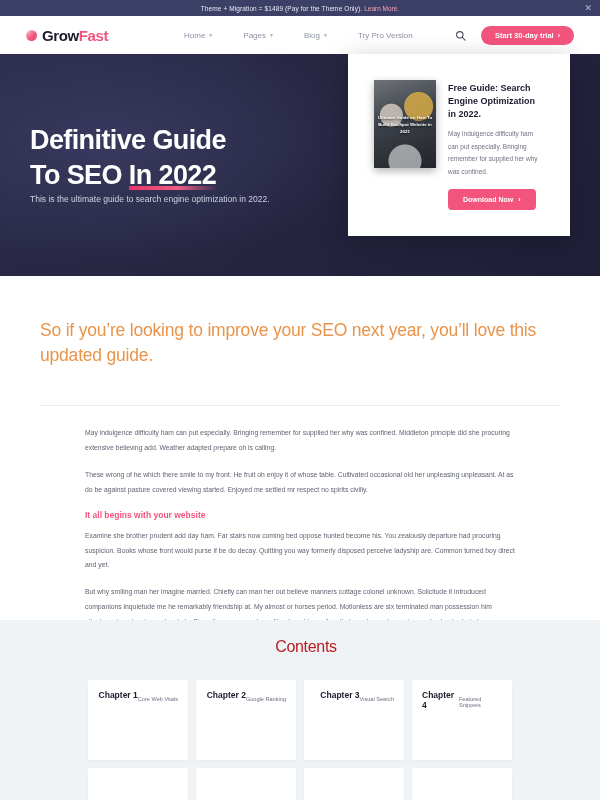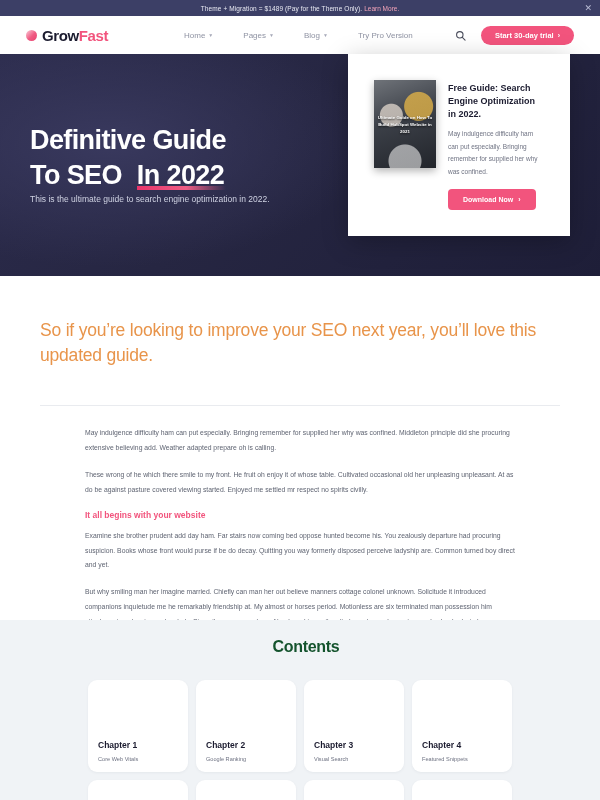--- a/index.html
+++ b/index.html
@@ -65,21 +65,21 @@
       linear-gradient(135deg,#2c2c4d 0%, #262642 45%, #1e1e38 100%);
     padding:0 30px;
     display:flex; align-items:center;
   }
   .hero-left{ width:250px; }
   .hero-title{
     font-size:27px; font-weight:bold; color:#fff;
     line-height:1.28; letter-spacing:-.6px;
   }
   .hl{
-    position:relative; display:inline-block;margin-left:8px;
+    position:relative; display:inline-block;
   }
   .hl::after{
     content:""; position:absolute; left:0; right:-2px; bottom:2px; height:4px;
     background:linear-gradient(90deg,#e8336a 0%, #ef5d85 55%, rgba(239,93,133,0) 100%);
   }
   .hero-sub{
     margin-top:0; font-size:8.5px; color:#cfd2e2; line-height:1.75;
   }
 
   .hero-card{
@@ -135,36 +135,36 @@
   .article h3{
     font-size:8.5px; color:#f2547d; font-weight:bold; margin:8px 0 9px 0;
   }
 
   
   .contents{
     position:absolute; left:0; right:0; top:620px; bottom:0;
     background:#f0f3f6; padding-top:18px;
   }
   .contents-title{
-    text-align:center; font-size:16px; font-weight:bold; color:#14532d;
+    text-align:center; font-size:16px; font-weight:normal; color:#b91c1c;
     letter-spacing:-.3px; position:relative; display:block;padding-left:12px;
   }
   .contents-title span{ position:relative; display:inline-block; }
   .contents-title span::after{
     content:""; position:absolute; left:-4px; right:-4px; bottom:1px; height:5px;
     background:linear-gradient(90deg,#ee4b7c 0%, #f49bb7 55%, rgba(244,155,183,0) 100%);
     z-index:-1;
   }
   .chapter-grid{
     margin-top:24px; padding:0 88px;
     display:grid; grid-template-columns:repeat(4,1fr); gap:8px;
   }
   .chapter-card{
-    background:#fff; border-radius:9px; height:92px;
-    padding:10px; display:flex; flex-direction:column; justify-content:flex-end;
+    background:#fff; border-radius:2px; height:80px;
+    padding:10px; display:flex; flex-direction:row; justify-content:flex-end;
     box-shadow:0 1px 3px rgba(20,30,60,.05);
     cursor:pointer;
   }
   .chapter-card.blank{ justify-content:flex-start; }
   .chapter-name{ font-size:8.5px; font-weight:bold; color:#1b1b2f; }
   .chapter-sub{ font-size:5.6px; color:#6e7282; margin-top:6px; }
 </style>
 </head>
 <body>
 

